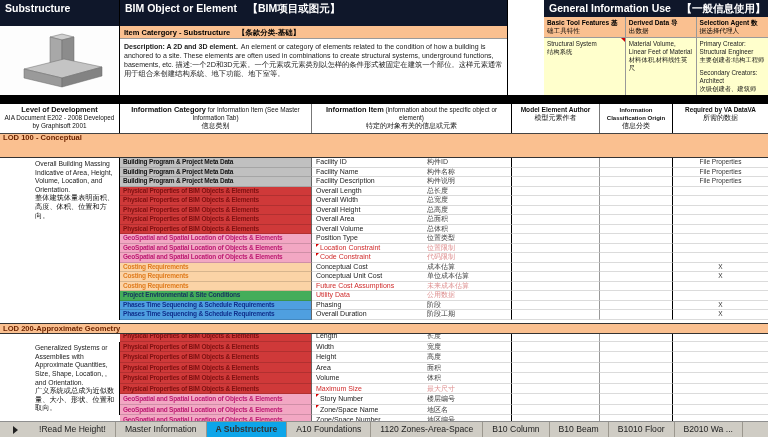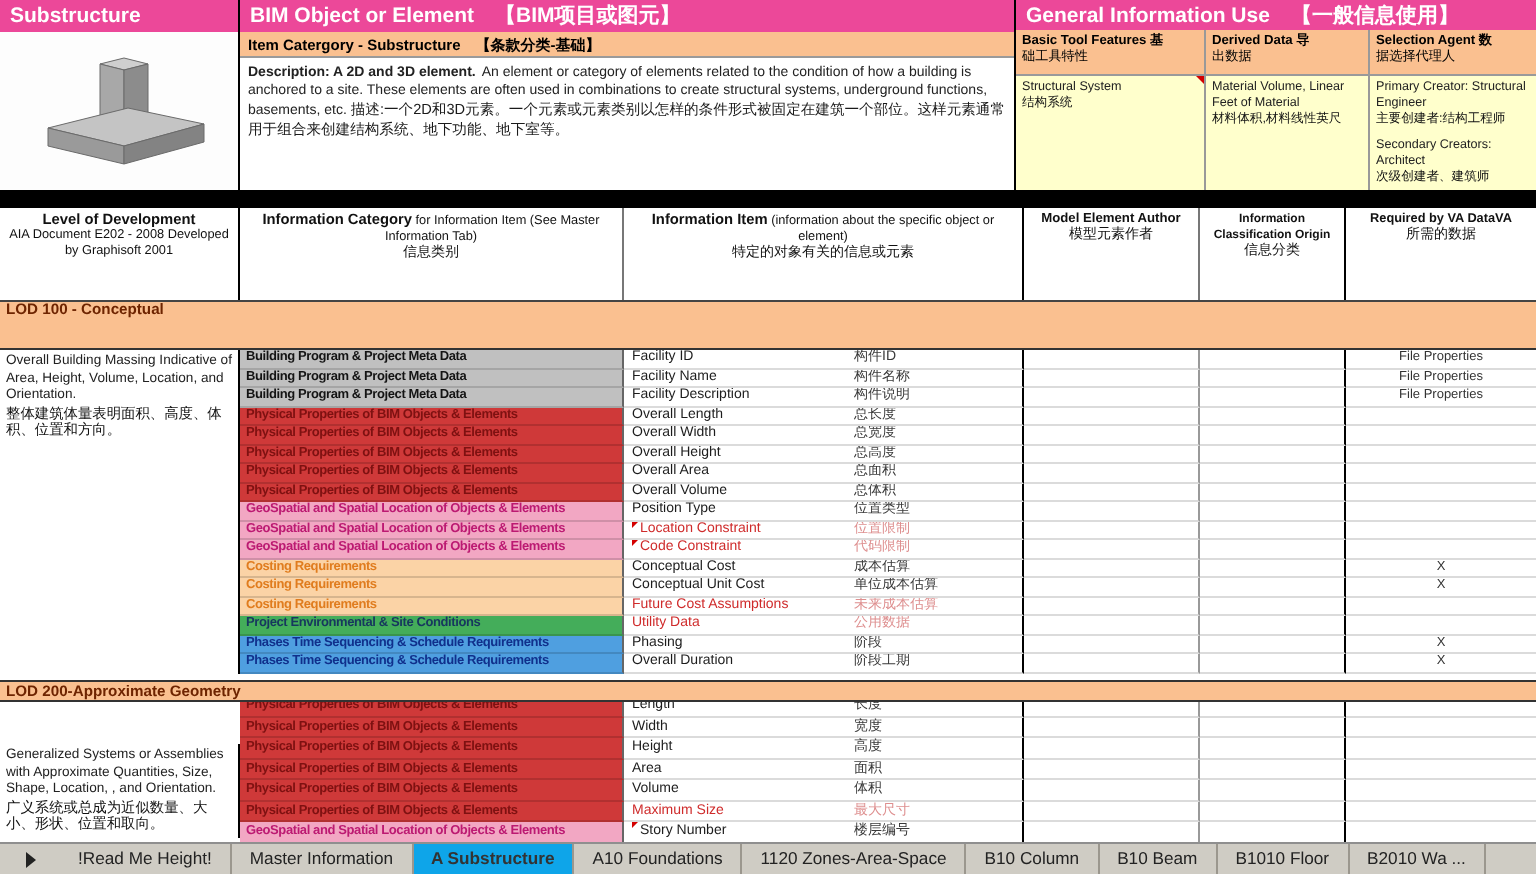--- a/index.html
+++ b/index.html
@@ -1,58 +1,58 @@
 <!DOCTYPE html>
 <html><head>
 <meta charset="utf-8">
 <style>
   * { margin:0; padding:0; box-sizing:border-box; }
   body { font-family:"Liberation Sans","DejaVu Sans",sans-serif; background:#fff; }
   .screen { position:relative; width:768px; height:437px; background:#fff; overflow:hidden; }
 
   
   .top { display:flex; height:95px; }
-  .navy { background:#ec4899; color:#fff; font-weight:bold; font-size:10.5px; line-height:17px; height:16px; padding-left:5px; white-space:nowrap; overflow:hidden; }
+  .navy { background:#0f172a; color:#fff; font-weight:bold; font-size:10.5px; line-height:17px; height:26px; padding-left:5px; white-space:nowrap; overflow:hidden; }
   .top-left { width:120px; border-right:1px solid #000; display:flex; flex-direction:column; }
   .img-box { flex:1; background:#fdfdfd; display:flex; align-items:center; justify-content:center; }
   .top-mid { width:388px; border-right:1px solid #000; display:flex; flex-direction:column; }
   .cat-row { height:13px; background:#fac090; font-weight:bold; font-size:7.5px; line-height:13px; padding-left:4px; border-bottom:1px solid #9a9a9a; white-space:nowrap; overflow:hidden; }
   .desc { flex:1; padding:3px 4px; font-size:7px; line-height:9px; color:#222; overflow:hidden; }
   .desc .b { font-weight:bold; margin-right:3px; }
   .desc .cn { font-size:7.3px; color:#1a1a1a; }
-  .top-right { width:260px; display:flex; flex-direction:column; }
+  .top-right { width:260px; display:flex; flex-direction:column;padding-left:36px; }
   .giu-cols { display:flex; height:24px; background:#fac090; border-bottom:1px solid #9a9a9a; }
   .giu-h { padding:2px 3px; font-size:6.6px; line-height:8px; overflow:hidden; }
   .giu-h .en { font-weight:bold; }
   .giu-vals { display:flex; flex:1; background:#ffffcc; }
   .giu-v { position:relative; padding:2px 3px; font-size:6.3px; line-height:8px; color:#222; overflow:hidden; }
   .giu-v .cn { color:#111; }
   .c1 { width:95px; border-right:1px solid #999; }
   .c2 { width:82px; border-right:1px solid #999; }
   .c3 { width:83px; }
   .sec-block { margin-top:5px; }
   .corner { position:absolute; top:0; right:0; width:0; height:0; border-top:4px solid #d40000; border-left:4px solid transparent; }
 
   .black-band { height:9px; background:#000; }
 
   
-  .thead { display:flex; height:47px; border-bottom:1px solid #444;justify-content:flex-end; }
+  .thead { display:flex; height:30px; border-bottom:1px solid #444;justify-content:flex-end; }
   .th { padding:2px 3px; font-size:6.4px; line-height:8px; text-align:center; color:#111; overflow:hidden; border-right:1px solid #777; }
   .th .t { font-weight:bold; font-size:7.4px; }
   .th .cn { font-size:7px; }
   .thA { width:120px; border-right:1px solid #000; }
   .thB { width:192px; }
   .thC { width:200px; border-right:1px solid #000; }
   .thD { width:88px; }
   .thE { width:73px; border-right:1px solid #000; }
   .thF { width:95px; border-right:none; }
 
   
   .lod-band { background:#fac090; color:#6e2400; font-weight:bold; font-size:7.6px; padding-left:3px; border-bottom:1px solid #333; overflow:hidden; white-space:nowrap; }
-  .lod-body { display:flex; overflow:hidden; }
+  .lod-body { display:flex; overflow:hidden;padding-left:32px; }
   .lod-summary { width:120px; border-right:1px solid #000; padding:2px 3px; font-size:6.8px; line-height:8.6px; color:#222; overflow:hidden; }
   .lod-summary .cn { font-size:7.2px; color:#111; }
   .lod-rows { flex:1; display:flex; flex-direction:column; }
   .row { display:flex; }
   .cell { overflow:hidden; white-space:nowrap; border-bottom:1px solid rgba(0,0,0,0.14); }
   .cat-cell { width:192px; font-weight:bold; font-size:6.5px; padding-left:3px; letter-spacing:-0.2px; border-right:1px solid #666; }
   .item-cell { width:115px; padding-left:4px; font-size:7px; color:#1c1c1c; position:relative; background:#fff; }
   .cn-cell { width:85px; font-size:7px; color:#3a3a3a; border-right:1px solid #000; background:#fff; }
   .author-cell { width:88px; border-right:1px solid #999; background:#fff; }
   .origin-cell { width:73px; border-right:1px solid #000; background:#fff; }

